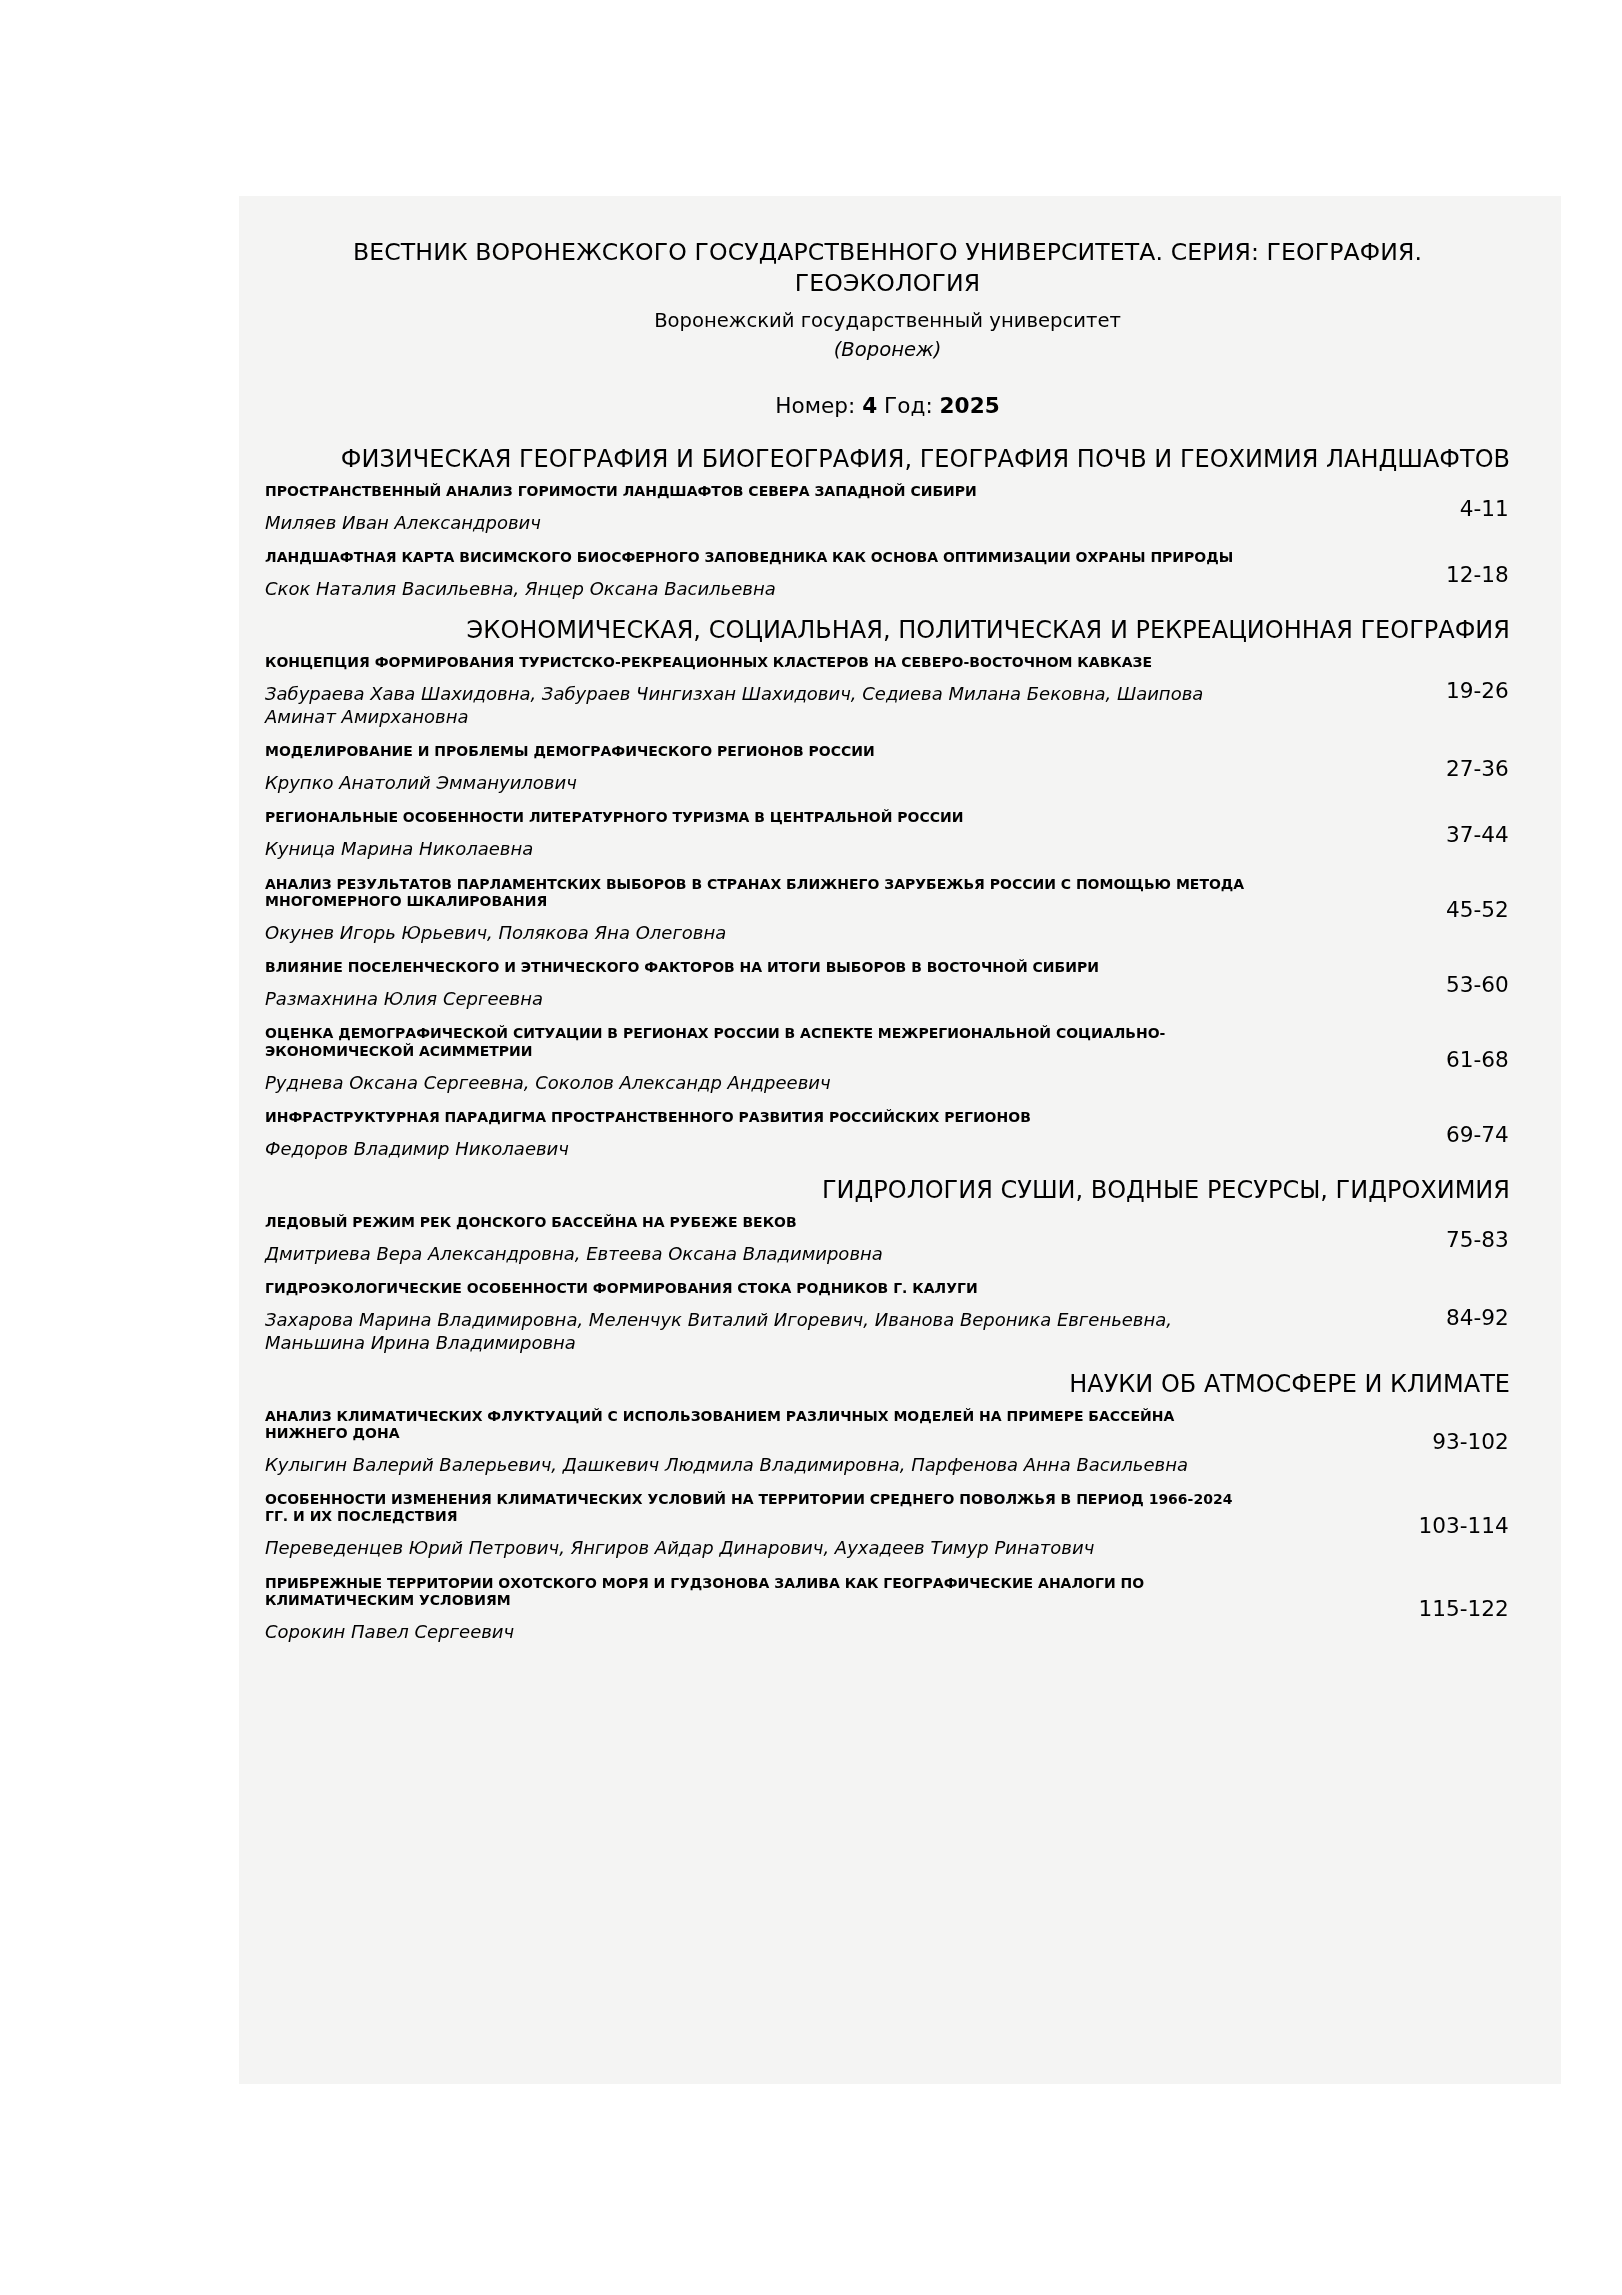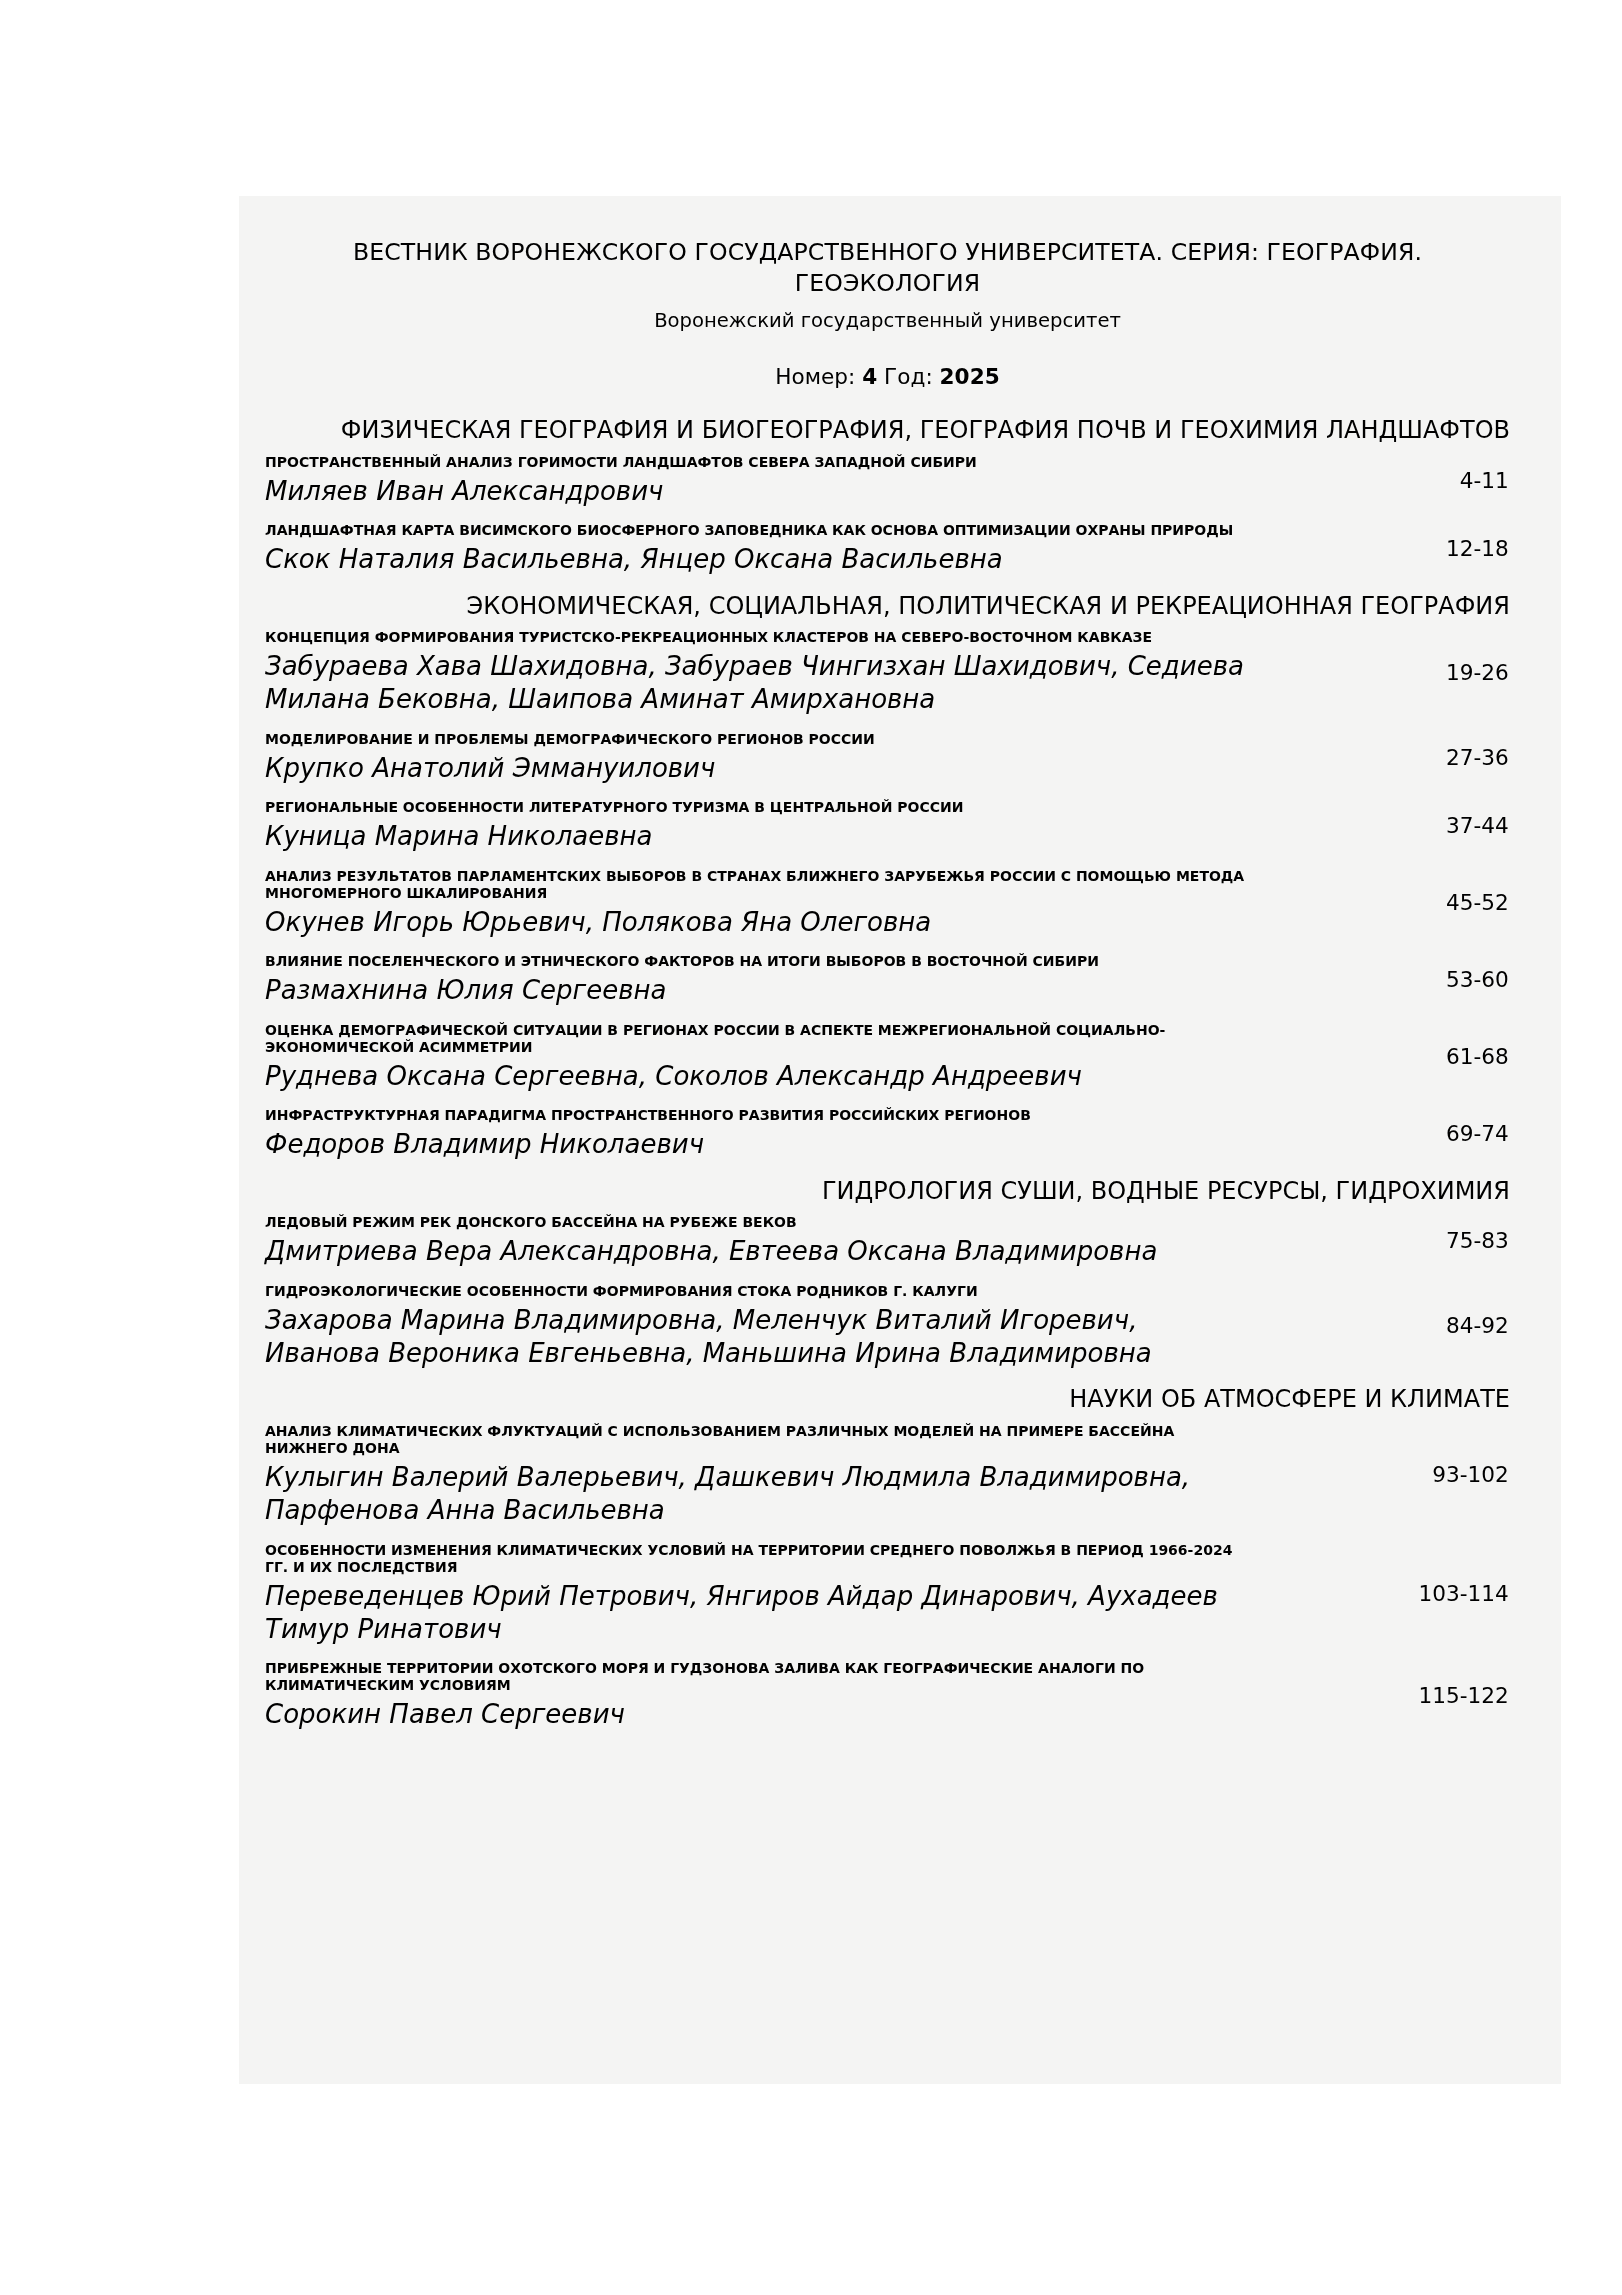--- a/index.html
+++ b/index.html
@@ -26,29 +26,30 @@
     font-size:24px;font-weight:normal;text-align:right;line-height:1.28;
     margin:13px 0 7.9px 0;
   }
   .section:first-child .section-heading{margin-top:26px;}
   .entry{
     display:flex;align-items:center;column-gap:15.7px;
     margin:0 0 14.4px 0;
   }
   .entry-main{width:982px;flex:0 0 auto;}
   .entry-title{font-size:14px;font-weight:bold;line-height:1.22;}
-  .entry-authors{font-size:26px;font-style:italic;line-height:1.27;margin-top:4px;}
+  .entry-authors{font-size:18px;font-style:italic;line-height:1.27;margin-top:12px;}
   .entry-pages{flex:1 1 auto;text-align:right;font-size:21.6px;line-height:1.2;padding-right:1.3px;white-space:nowrap;}
 </style>
 </head>
 <body>
 
 <div class="sheet">
   <div class="doc-title">ВЕСТНИК ВОРОНЕЖСКОГО ГОСУДАРСТВЕННОГО УНИВЕРСИТЕТА. СЕРИЯ: ГЕОГРАФИЯ. ГЕОЭКОЛОГИЯ</div>
   <div class="affiliation">Воронежский государственный университет</div>
+  <div class="city">(Воронеж)</div>
   <div class="issue-line"><span>Номер:</span> <span class="num">4</span> <span>Год:</span> <span class="num">2025</span></div>
 
   <div class="toc" id="toc">
   <div class="section">
     <div class="section-heading">ФИЗИЧЕСКАЯ ГЕОГРАФИЯ И БИОГЕОГРАФИЯ, ГЕОГРАФИЯ ПОЧВ И ГЕОХИМИЯ ЛАНДШАФТОВ</div>
     <div class="section-articles">
   <div class="entry">
     <div class="entry-main">
       <div class="entry-title">ПРОСТРАНСТВЕННЫЙ АНАЛИЗ ГОРИМОСТИ ЛАНДШАФТОВ СЕВЕРА ЗАПАДНОЙ СИБИРИ</div>
       <div class="entry-authors">Миляев Иван Александрович</div>

